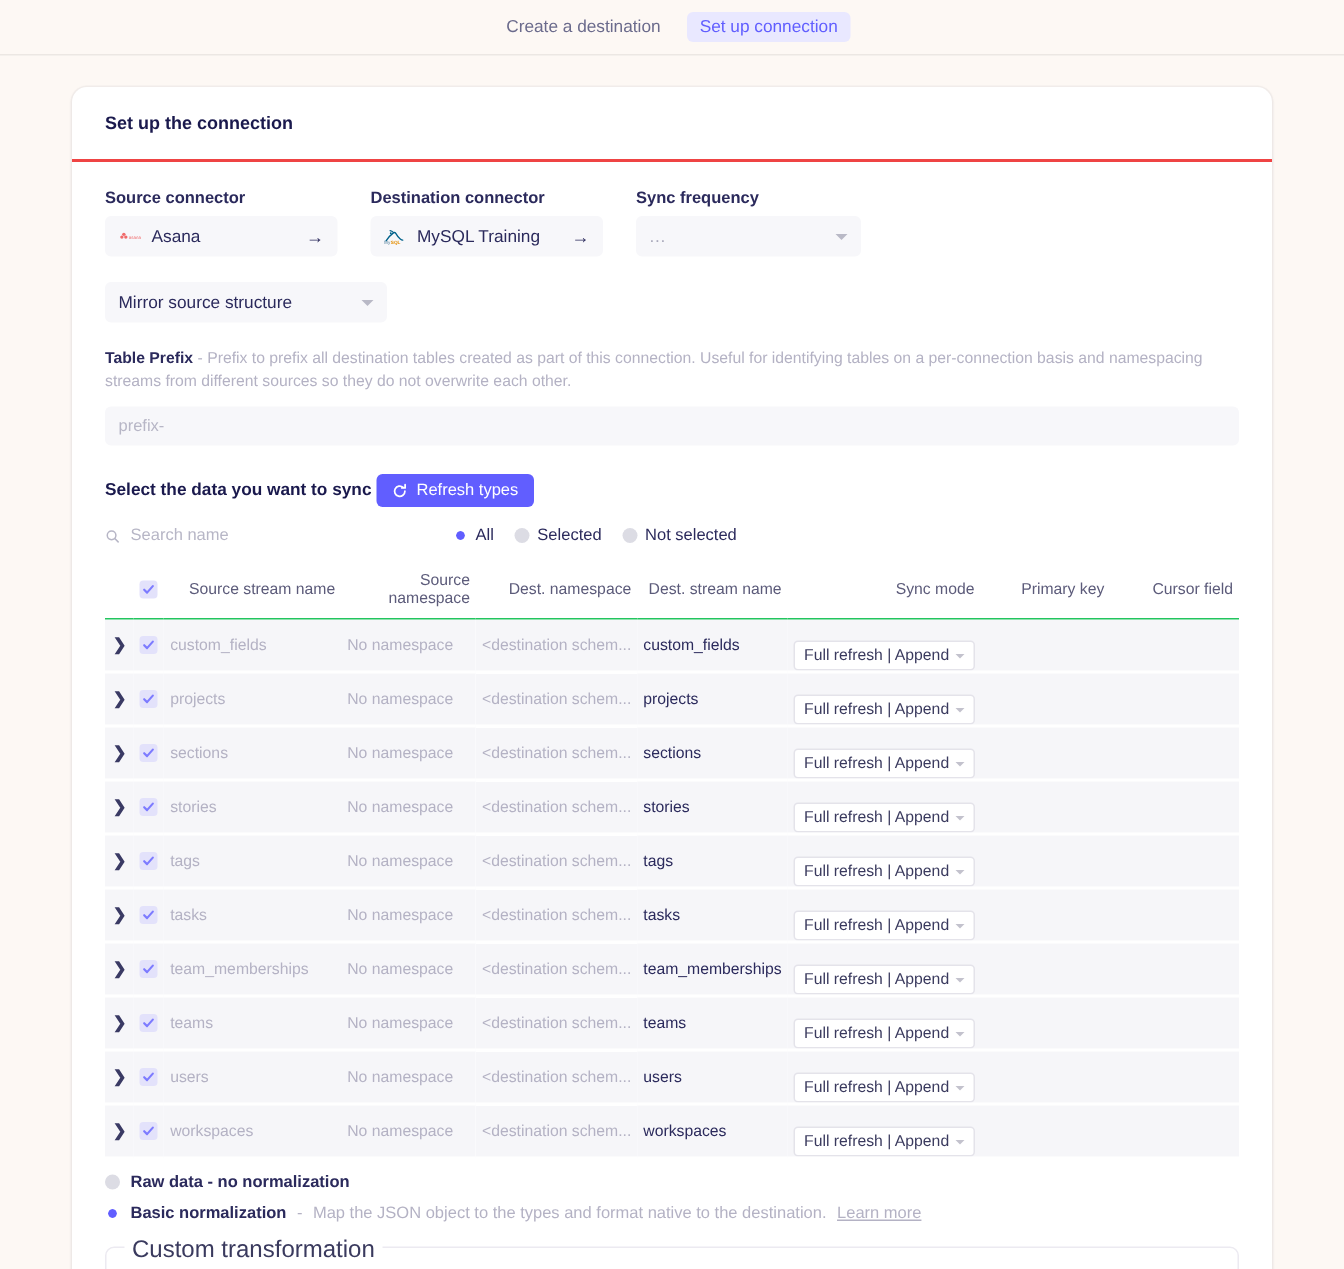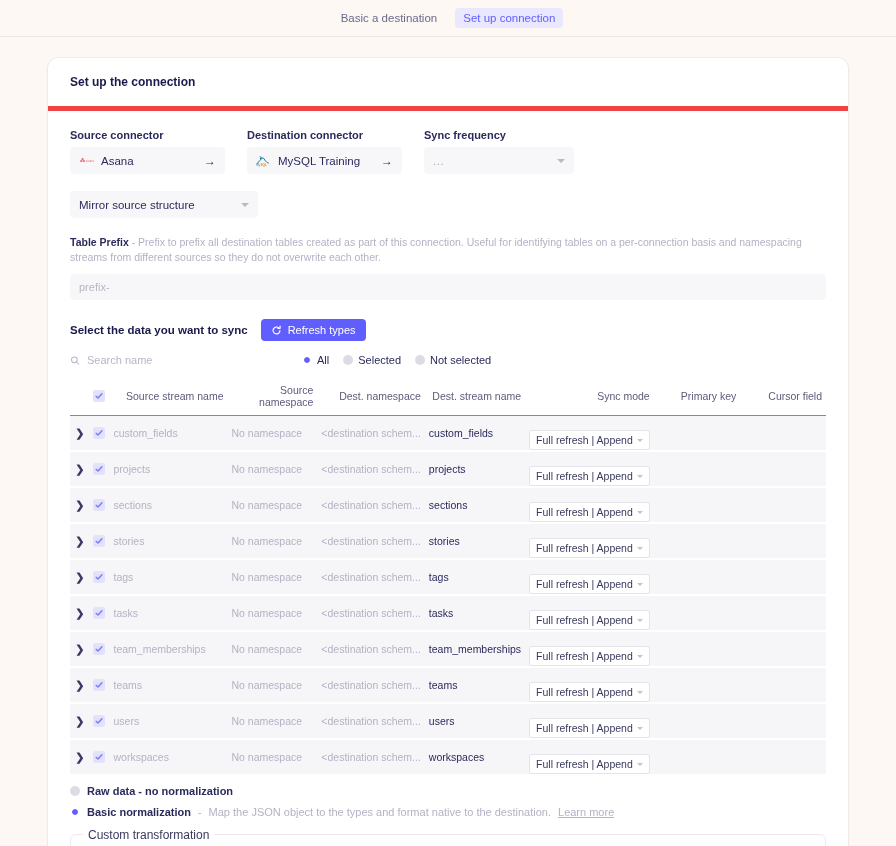--- a/index.html
+++ b/index.html
@@ -43,21 +43,21 @@
     background: #ffffff;
     border-radius: 10px;
     box-shadow: 0 1px 3px rgba(30,30,60,.07), 0 0 0 1px rgba(30,30,60,.035);
     overflow: hidden;
   }
   .card-head {
     padding: 17px 22px;
     font-size: 12px;
     font-weight: bold;
     color: #1a194d;
-    border-bottom: 5px solid #ef4444;
+    border-bottom: 2px solid #ef4444;
   }
   .card-body { padding: 18px 22px 22px 22px; }
 
   .label {
     font-size: 11px;
     color: #2b2a5c;
     margin-bottom: 6px;
     font-weight: bold;
   }
 
@@ -123,21 +123,21 @@
     font-size: 11px;
     color: #2b2a5c;
   }
   .prefix-input::placeholder { color: #b7b6c6; }
 
   
   .sync-head {
     margin-top: 19px;
     display: flex;
     align-items: center;
-    gap: 13px;
+    gap: 3px;
   }
   .sync-title { font-size: 11.5px; font-weight: bold; color: #1a194d; }
   .btn-refresh {
     background: #615eff;
     color: #fff;
     border: none;
     border-radius: 4px;
     height: 22px;
     padding: 0 10px;
     font-size: 11px;
@@ -260,42 +260,42 @@
     padding: 14px 14px;
     position: relative;
     display: flex;
     align-items: center;
   }
   .legend {
     position: absolute;
     top: -7px; left: 12px;
     background: #fff;
     padding: 0 5px;
-    font-size: 12px;
+    font-size: 16px;
     color: #3a3a5e;
   }
   .no-transform { font-size: 11px; color: #2b2a5c; }
   .btn-add {
     margin-left: auto;
     height: 23px;
     padding: 0 11px;
     border: 1px solid #e4e3ea;
     border-radius: 4px;
     background: #fff;
     font-family: "Liberation Sans", sans-serif;
     font-size: 10.5px;
     color: #3a3a5e;
     cursor: pointer;
   }
 </style>
 </head>
 <body>
 
 <div class="topbar">
-  <div class="step">Basic a destination</div>
+  <div class="step">Create a destination</div>
   <div class="step active">Set up connection</div>
 </div>
 
 <div class="page">
   <div class="card">
 
     <div class="card-head">Set up the connection</div>
 
     <div class="card-body">
 

